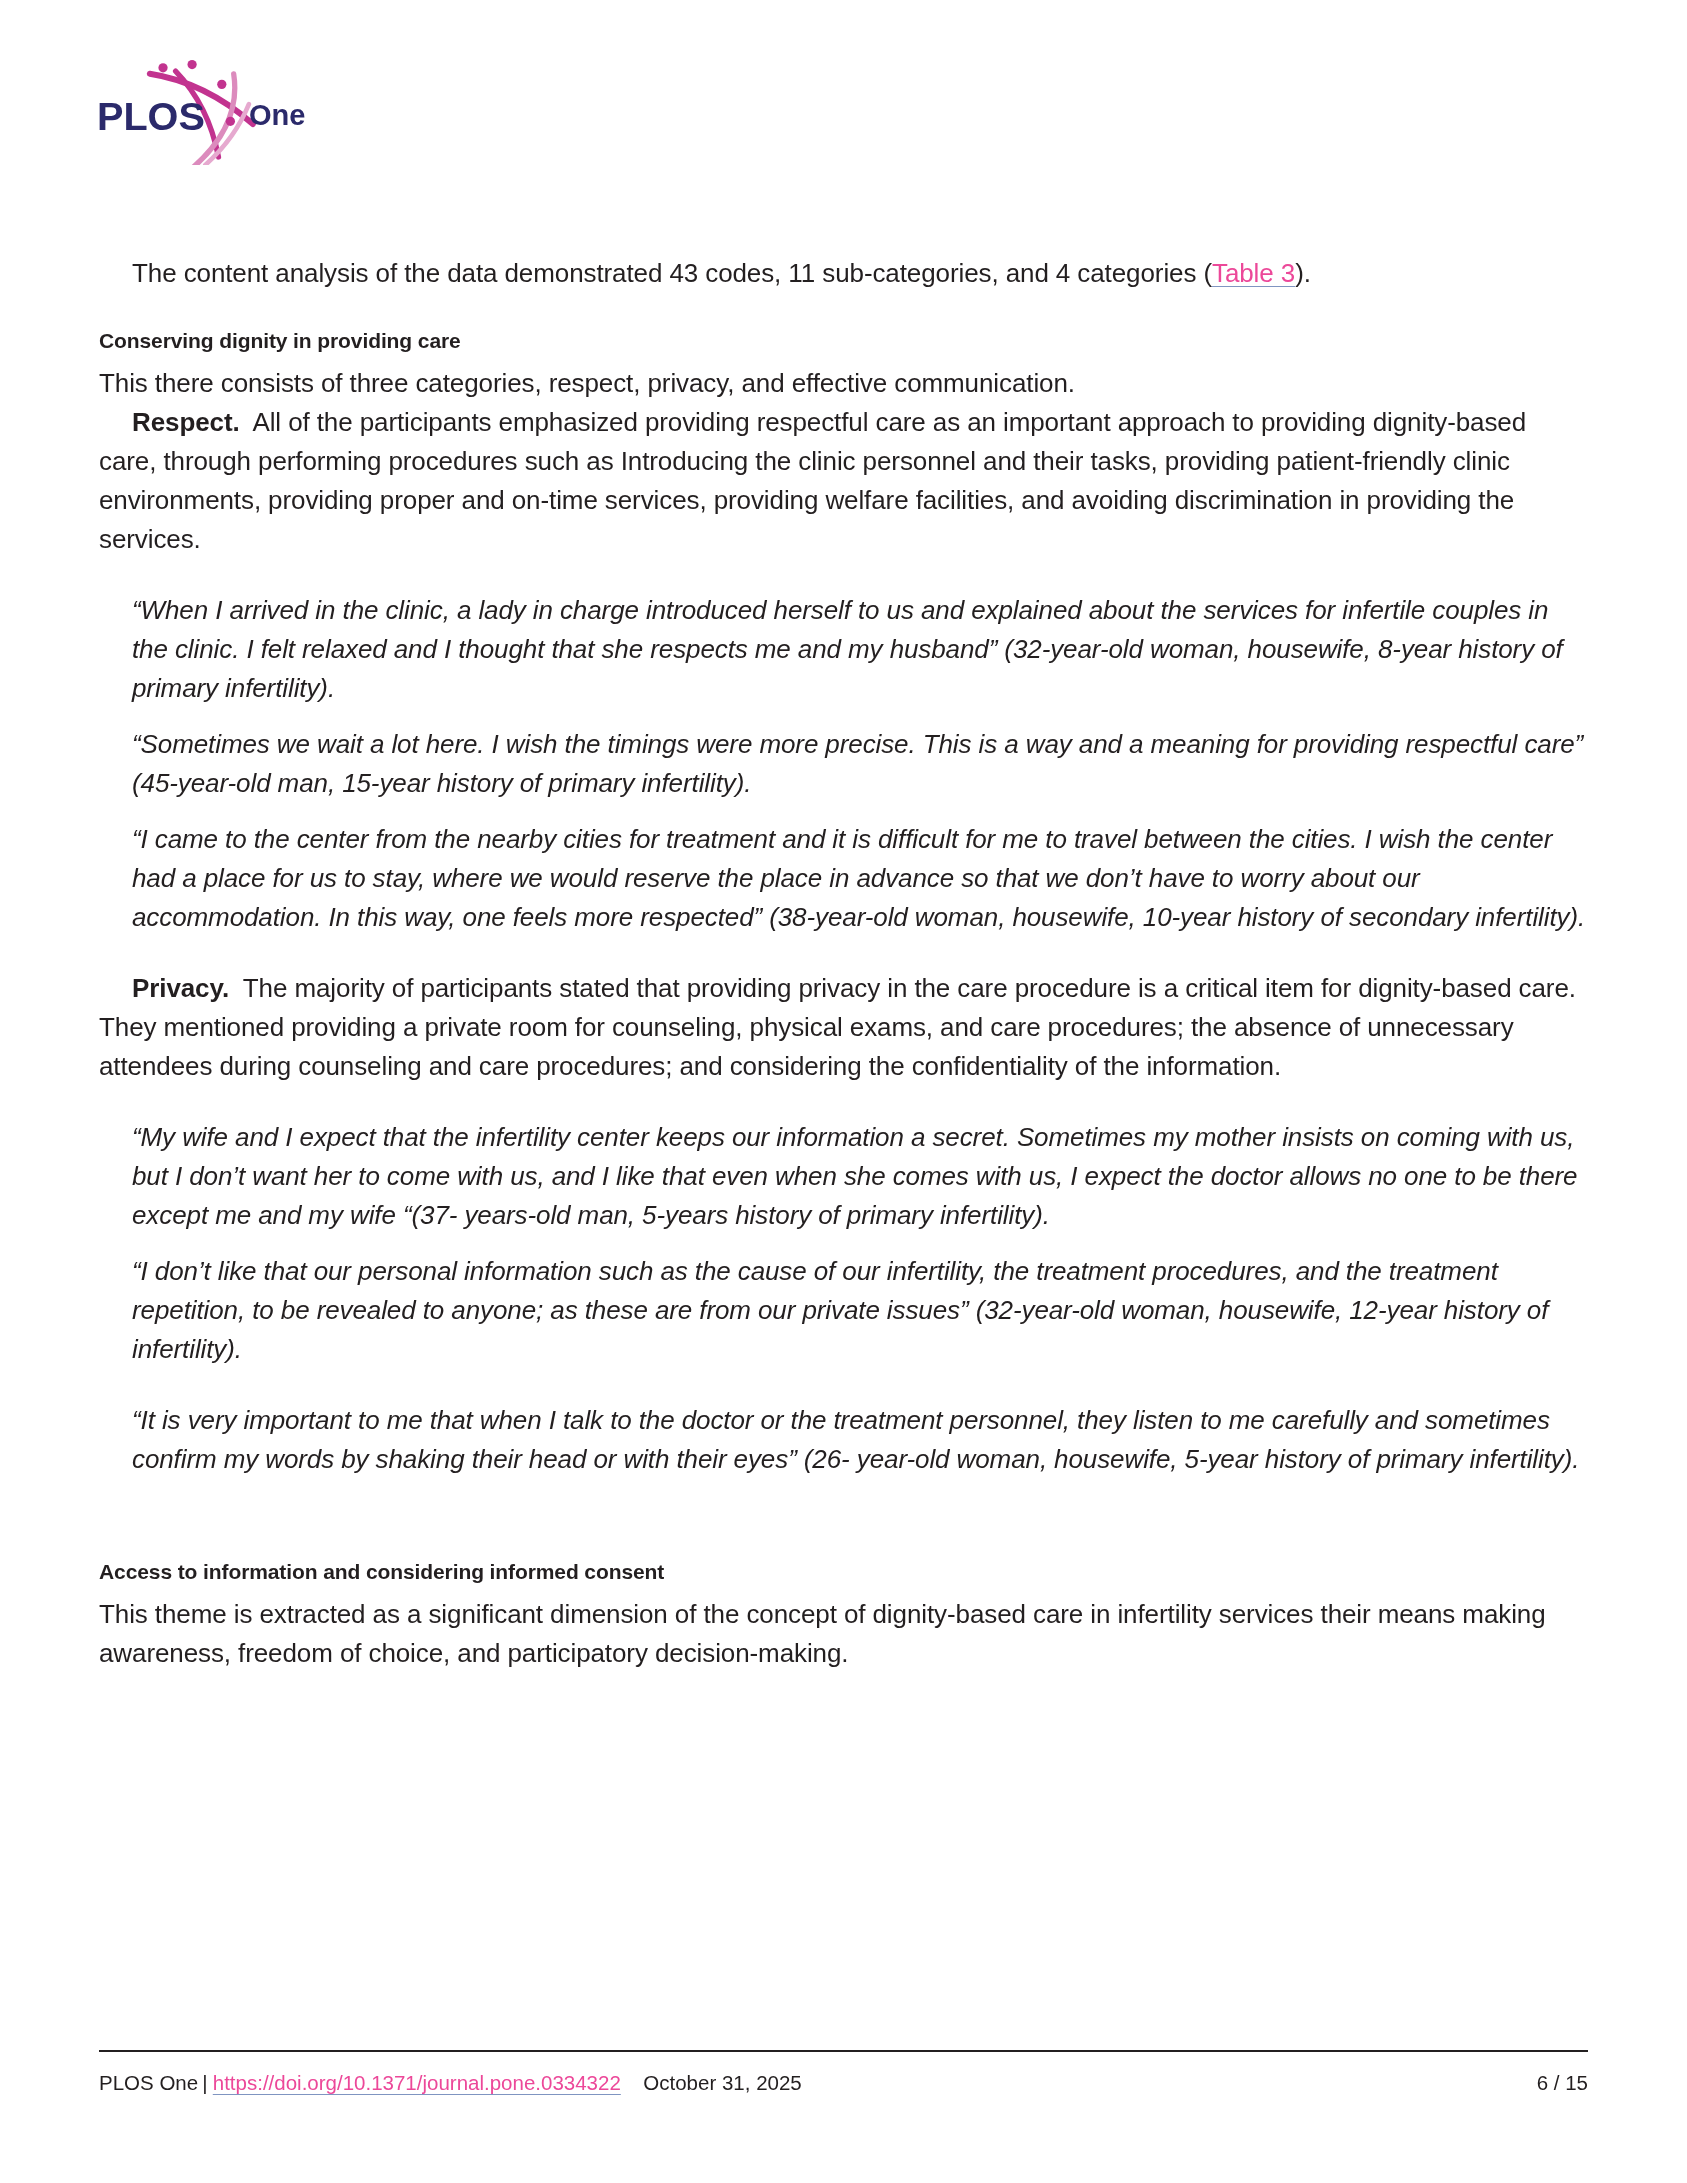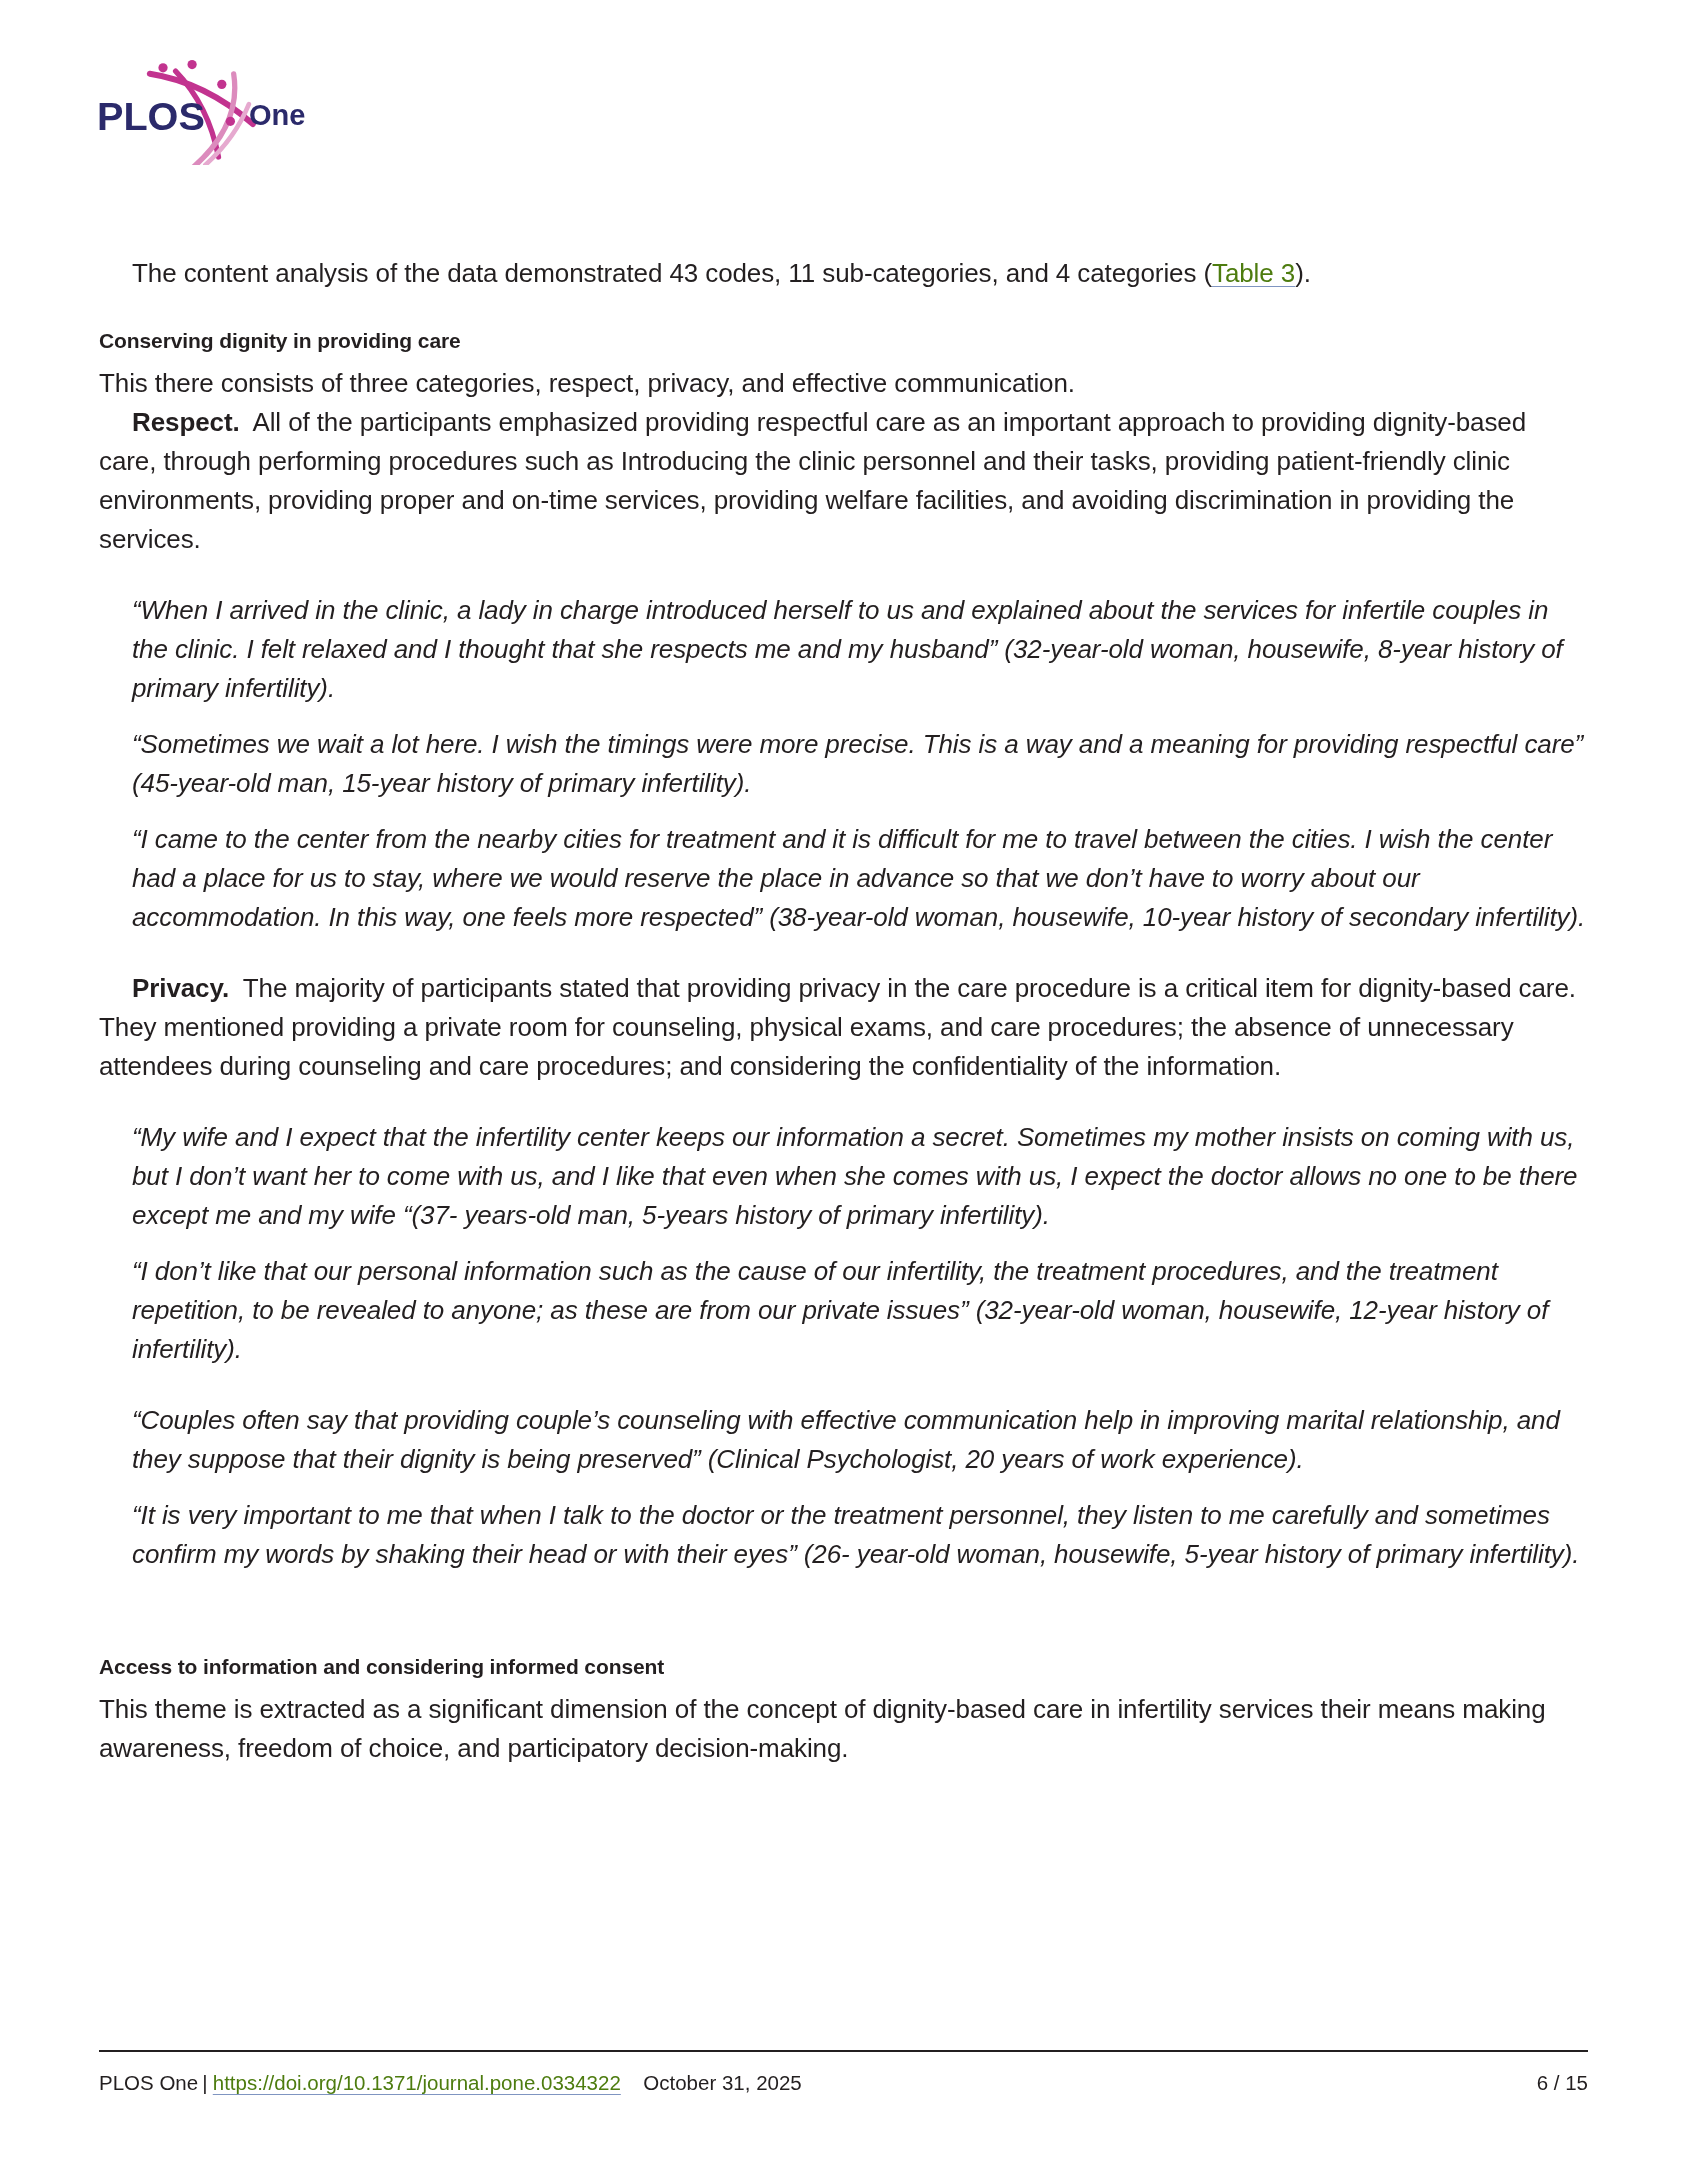--- a/index.html
+++ b/index.html
@@ -31,21 +31,21 @@
       line-height: 39px;
       letter-spacing: -0.1px;
     }
     .content p {
       margin: 0;
     }
     .intro {
       text-indent: 33px;
     }
     .intro a, .footer a {
-      color: #4d7c0f;
+      color: #ec4899;
       text-decoration: underline;
       text-decoration-thickness: 1.3px;
       text-underline-offset: 4px;
       text-decoration-color: #7f95c1;
     }
     .theme-title {
       font-weight: bold;
       font-size: 21px;
       margin-top: 28px !important;
       margin-bottom: 4px !important;
@@ -125,21 +125,20 @@
 
   <p class="sub"><b>Privacy.</b>&nbsp; <span>The majority of participants stated that providing privacy in the care procedure is a critical item for dignity-based care. They mentioned providing a private room for counseling, physical exams, and care procedures; the absence of unnecessary attendees during counseling and care procedures; and considering the confidentiality of the information.</span></p>
 
   <div class="quote-block">
     <p>“My wife and I expect that the infertility center keeps our information a secret. Sometimes my mother insists on coming with us, but I don’t want her to come with us, and I like that even when she comes with us, I expect the doctor allows no one to be there except me and my wife “(37- years-old man, 5-years history of primary infertility).</p>
     <p>“I don’t like that our personal information such as the cause of our infertility, the treatment procedures, and the treatment repetition, to be revealed to anyone; as these are from our private issues” (32-year-old woman, housewife, 12-year history of infertility).</p>
   </div>
 
 
   <div class="quote-block">
-    <p>“Couples often say that providing couple’s counseling with effective communication help in improving marital relationship, and they suppose that their dignity is being preserved” (Clinical Psychologist, 20 years of work experience).</p>
     <p>“It is very important to me that when I talk to the doctor or the treatment personnel, they listen to me carefully and sometimes confirm my words by shaking their head or with their eyes” (26- year-old woman, housewife, 5-year history of primary infertility).</p>
   </div>
 
   <p class="theme-title gap-xl">Access to information and considering informed consent</p>
   <p>This theme is extracted as a significant dimension of the concept of dignity-based care in infertility services their means making awareness, freedom of choice, and participatory decision-making.</p>
 
 </div>
 
 <div class="footer">
   <span>PLOS One</span>

